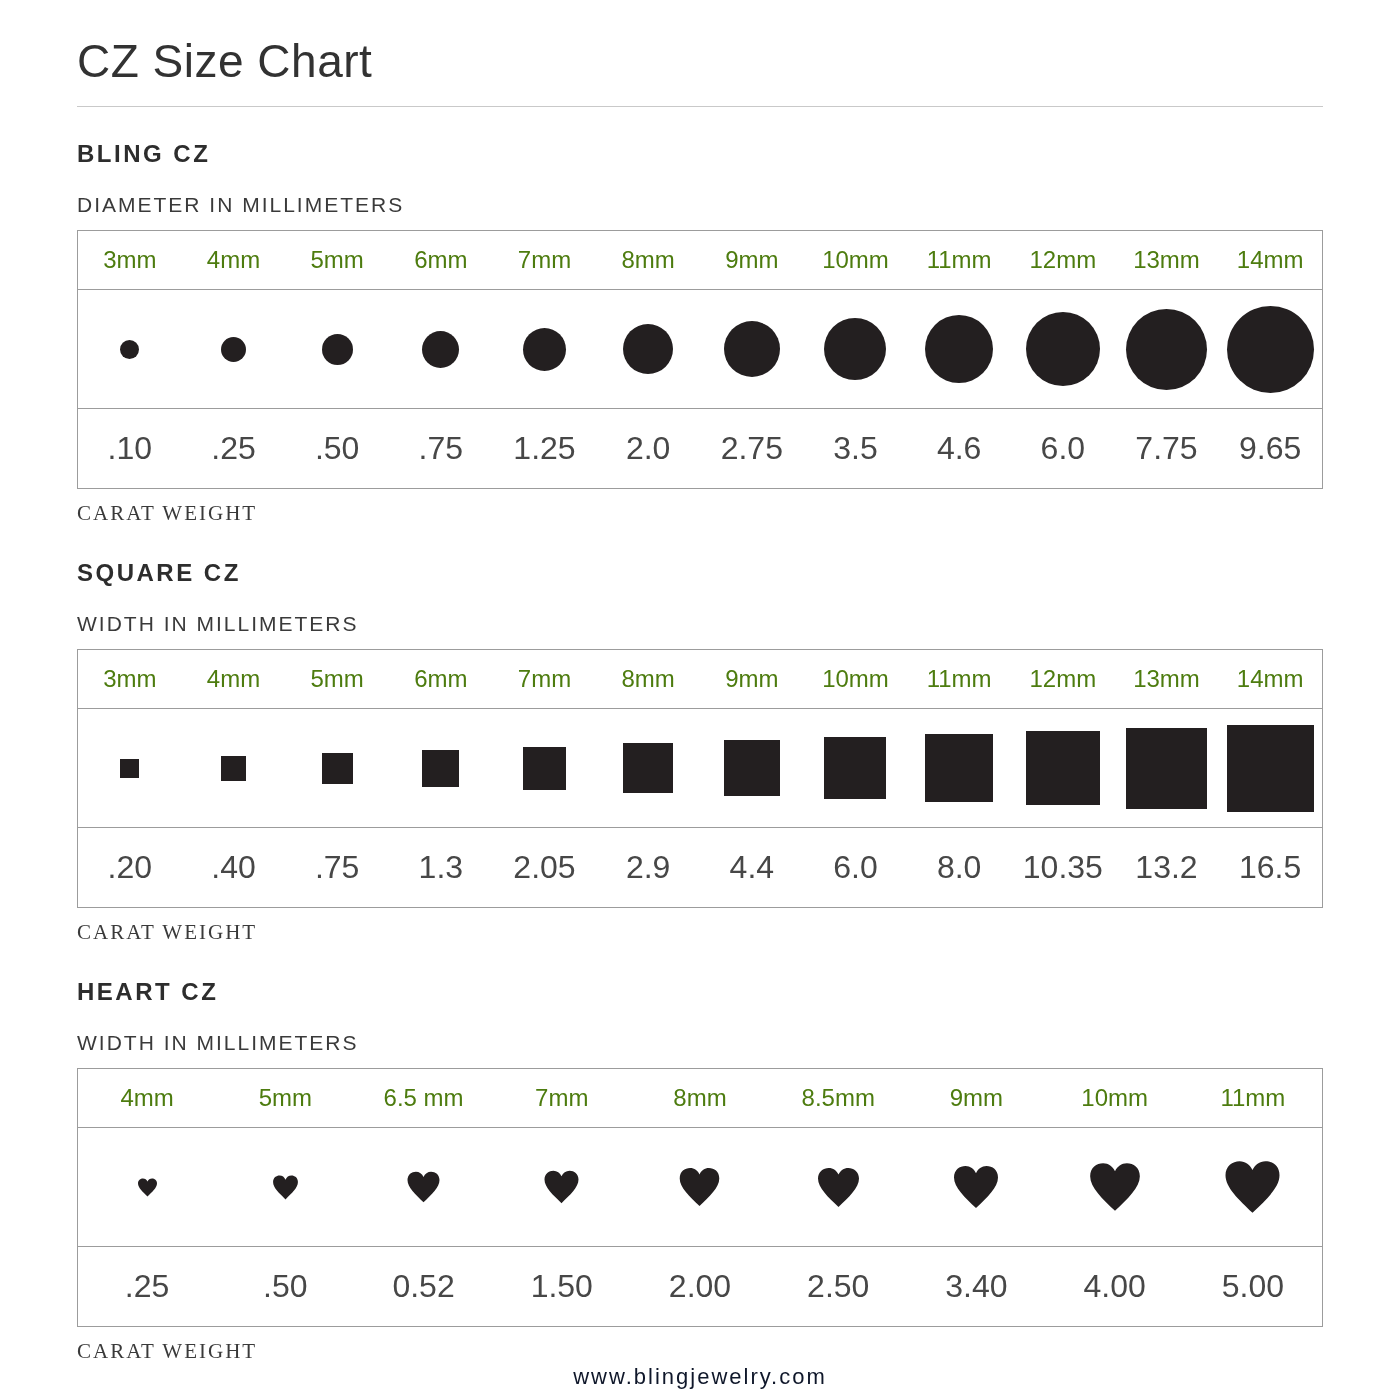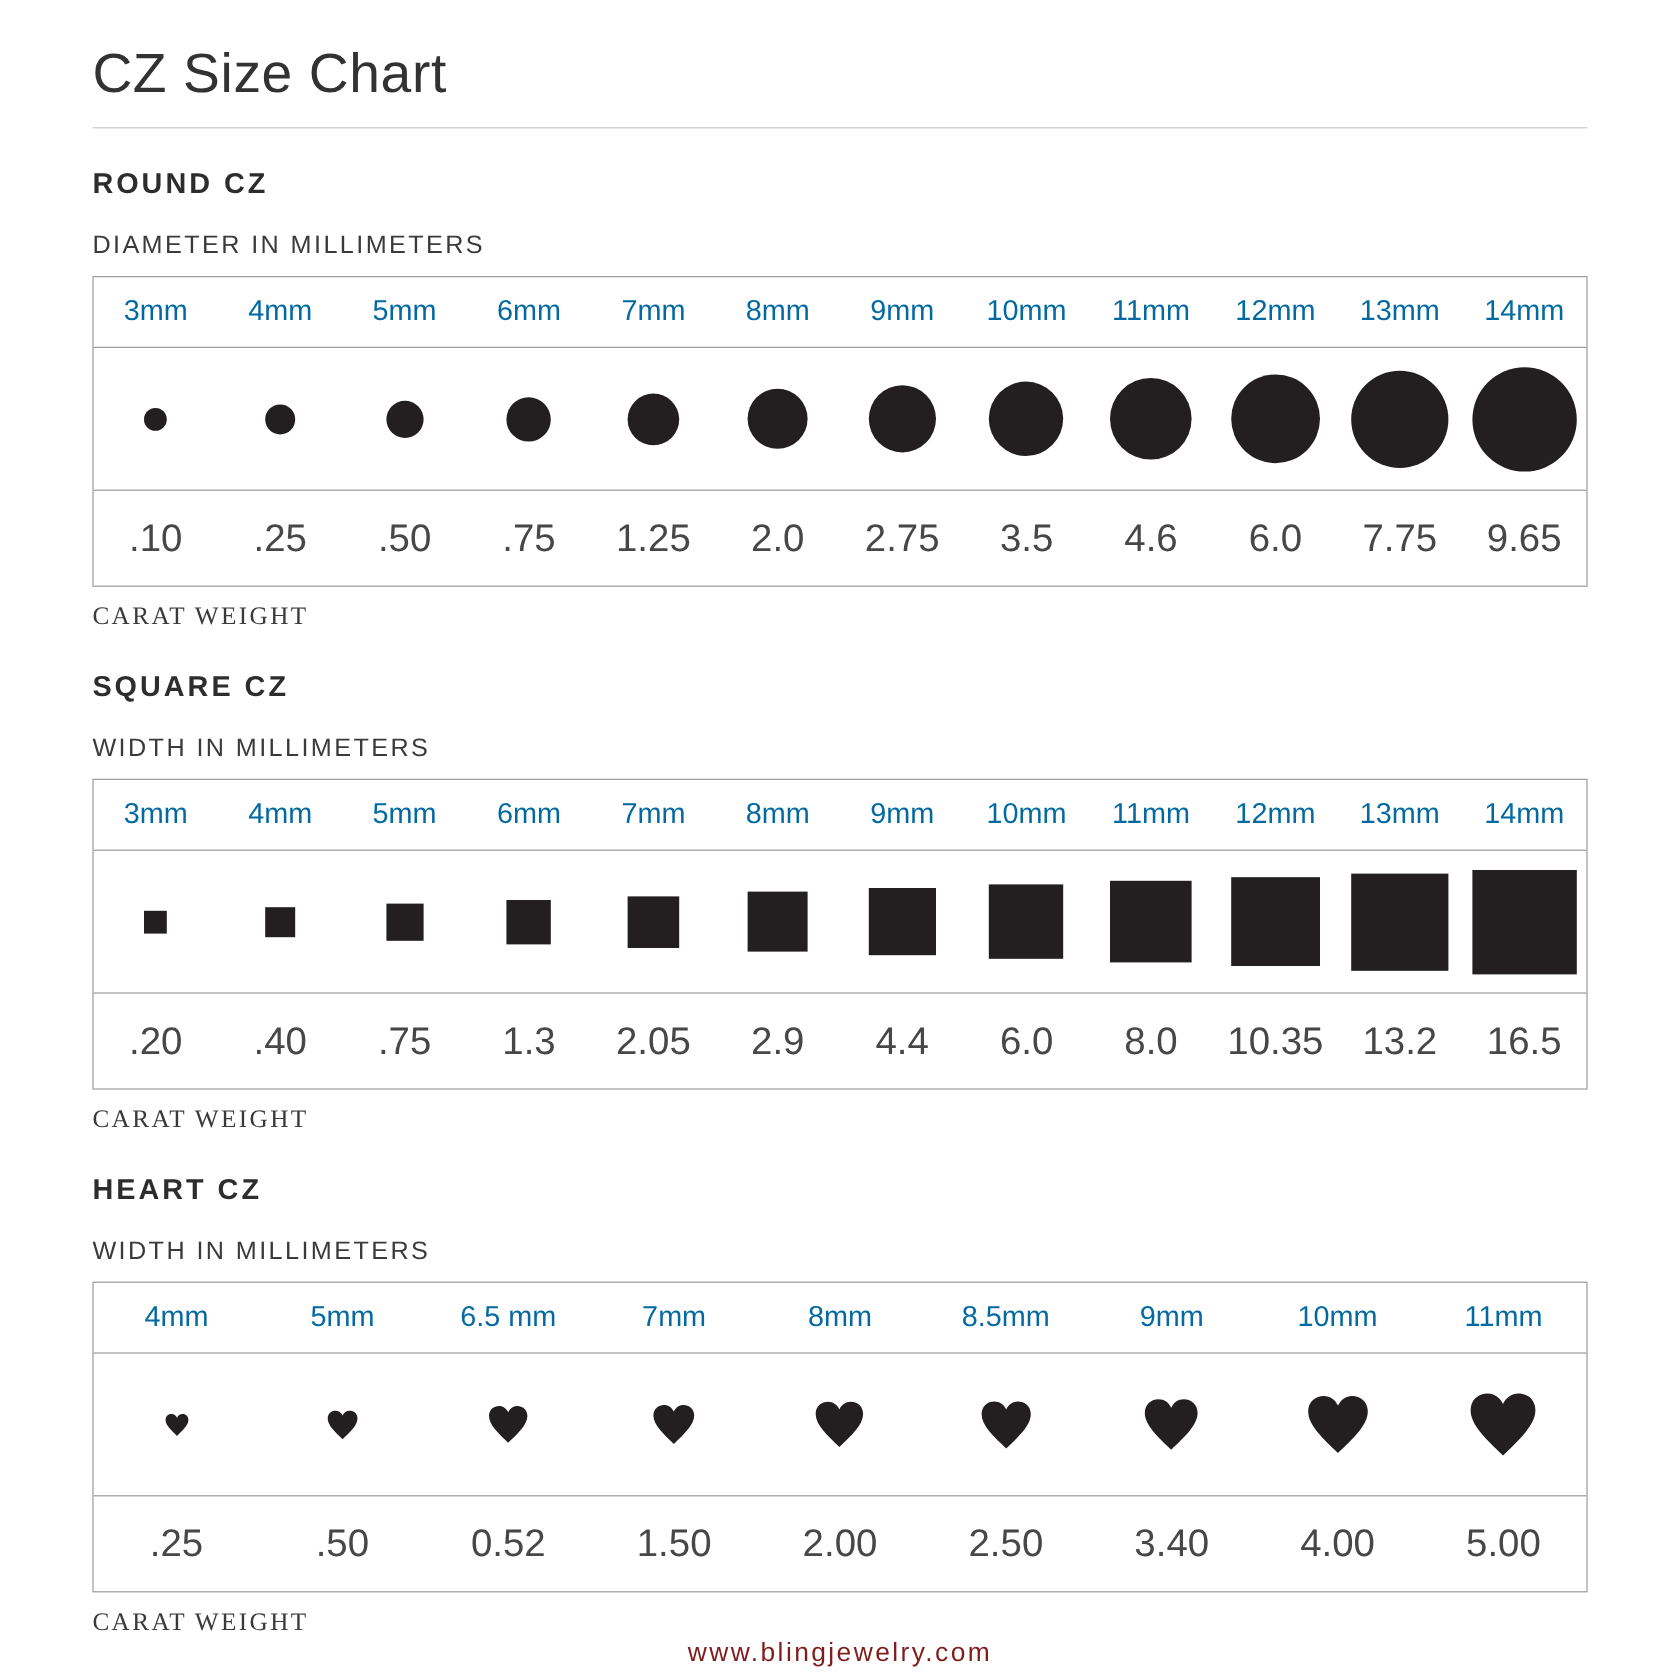--- a/index.html
+++ b/index.html
@@ -14,40 +14,40 @@
 
   .cz-section{margin-top:33px;}
   .section-heading{font-size:24px;font-weight:700;letter-spacing:2.5px;color:#2d2d2d;margin:0 0 25px 0;}
   .dim-label{font-size:21px;letter-spacing:2px;color:#3a3a3a;margin-bottom:13px;}
   .carat-label{font-size:21px;letter-spacing:2px;color:#3a3a3a;margin-top:12px;font-family:Liberation Serif, serif;}
 
   .cz-table{border:1px solid #9c9c9c;}
   .row{display:grid;}
   .row + .row{border-top:1px solid #9c9c9c;}
   .cell{display:flex;align-items:center;justify-content:center;}
-  .mm-row{height:58px;font-size:24px;color:#0369a1;}
+  .mm-row{height:58px;font-size:24px;color:#4d7c0f;}
   .shape-row{height:118px;}
   .carat-row{height:79px;font-size:32px;color:#474747;}
 
   .shape-circle{border-radius:50%;}
   .shape-circle,.shape-square{flex:none;}
 
-  footer{margin-top:auto;text-align:center;font-size:22px;letter-spacing:2px;color:#7f1d1d;padding-bottom:6px;}
+  footer{margin-top:auto;text-align:center;font-size:22px;letter-spacing:2px;color:#0f172a;padding-bottom:6px;}
 </style>
 </head>
 <body>
 
 <div class="page">
   <header>
     <h1>CZ Size Chart</h1>
   </header>
 
   <main id="sections">
       <section class="cz-section">
-        <h2 class="section-heading">ROUND CZ</h2>
+        <h2 class="section-heading">BLING CZ</h2>
         <div class="dim-label">DIAMETER IN MILLIMETERS</div>
         <div class="cz-table">
           <div class="row mm-row" style="grid-template-columns: repeat(12, 1fr);">
             <div class="cell">3mm</div>
             <div class="cell">4mm</div>
             <div class="cell">5mm</div>
             <div class="cell">6mm</div>
             <div class="cell">7mm</div>
             <div class="cell">8mm</div>
             <div class="cell">9mm</div>

